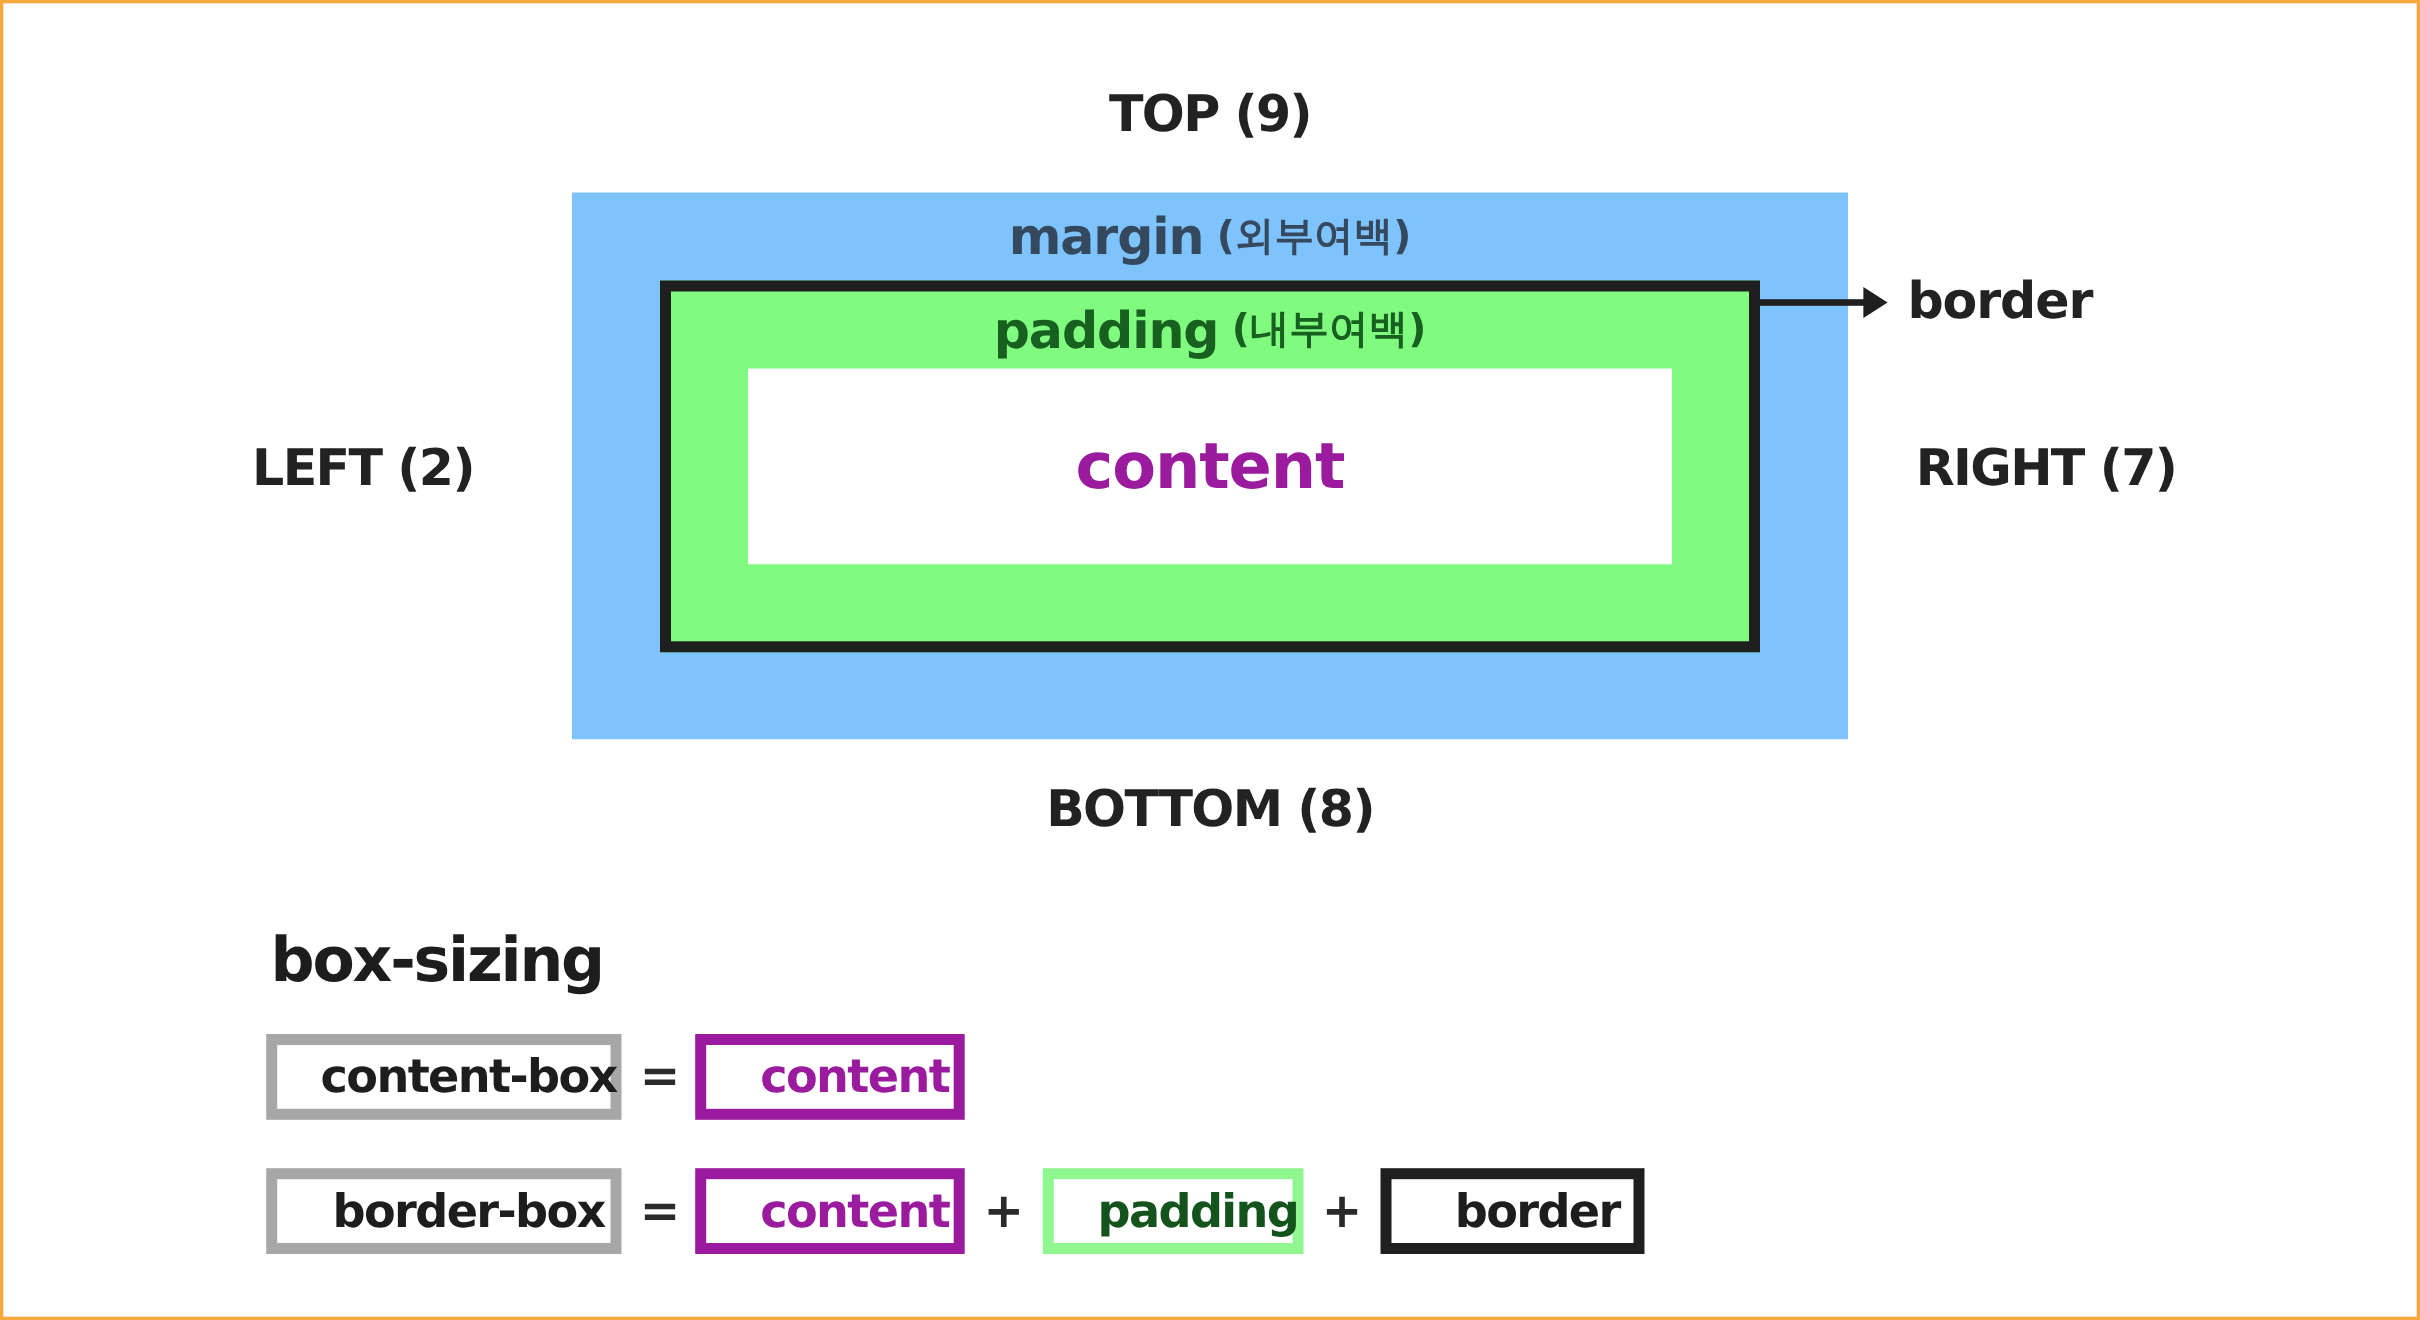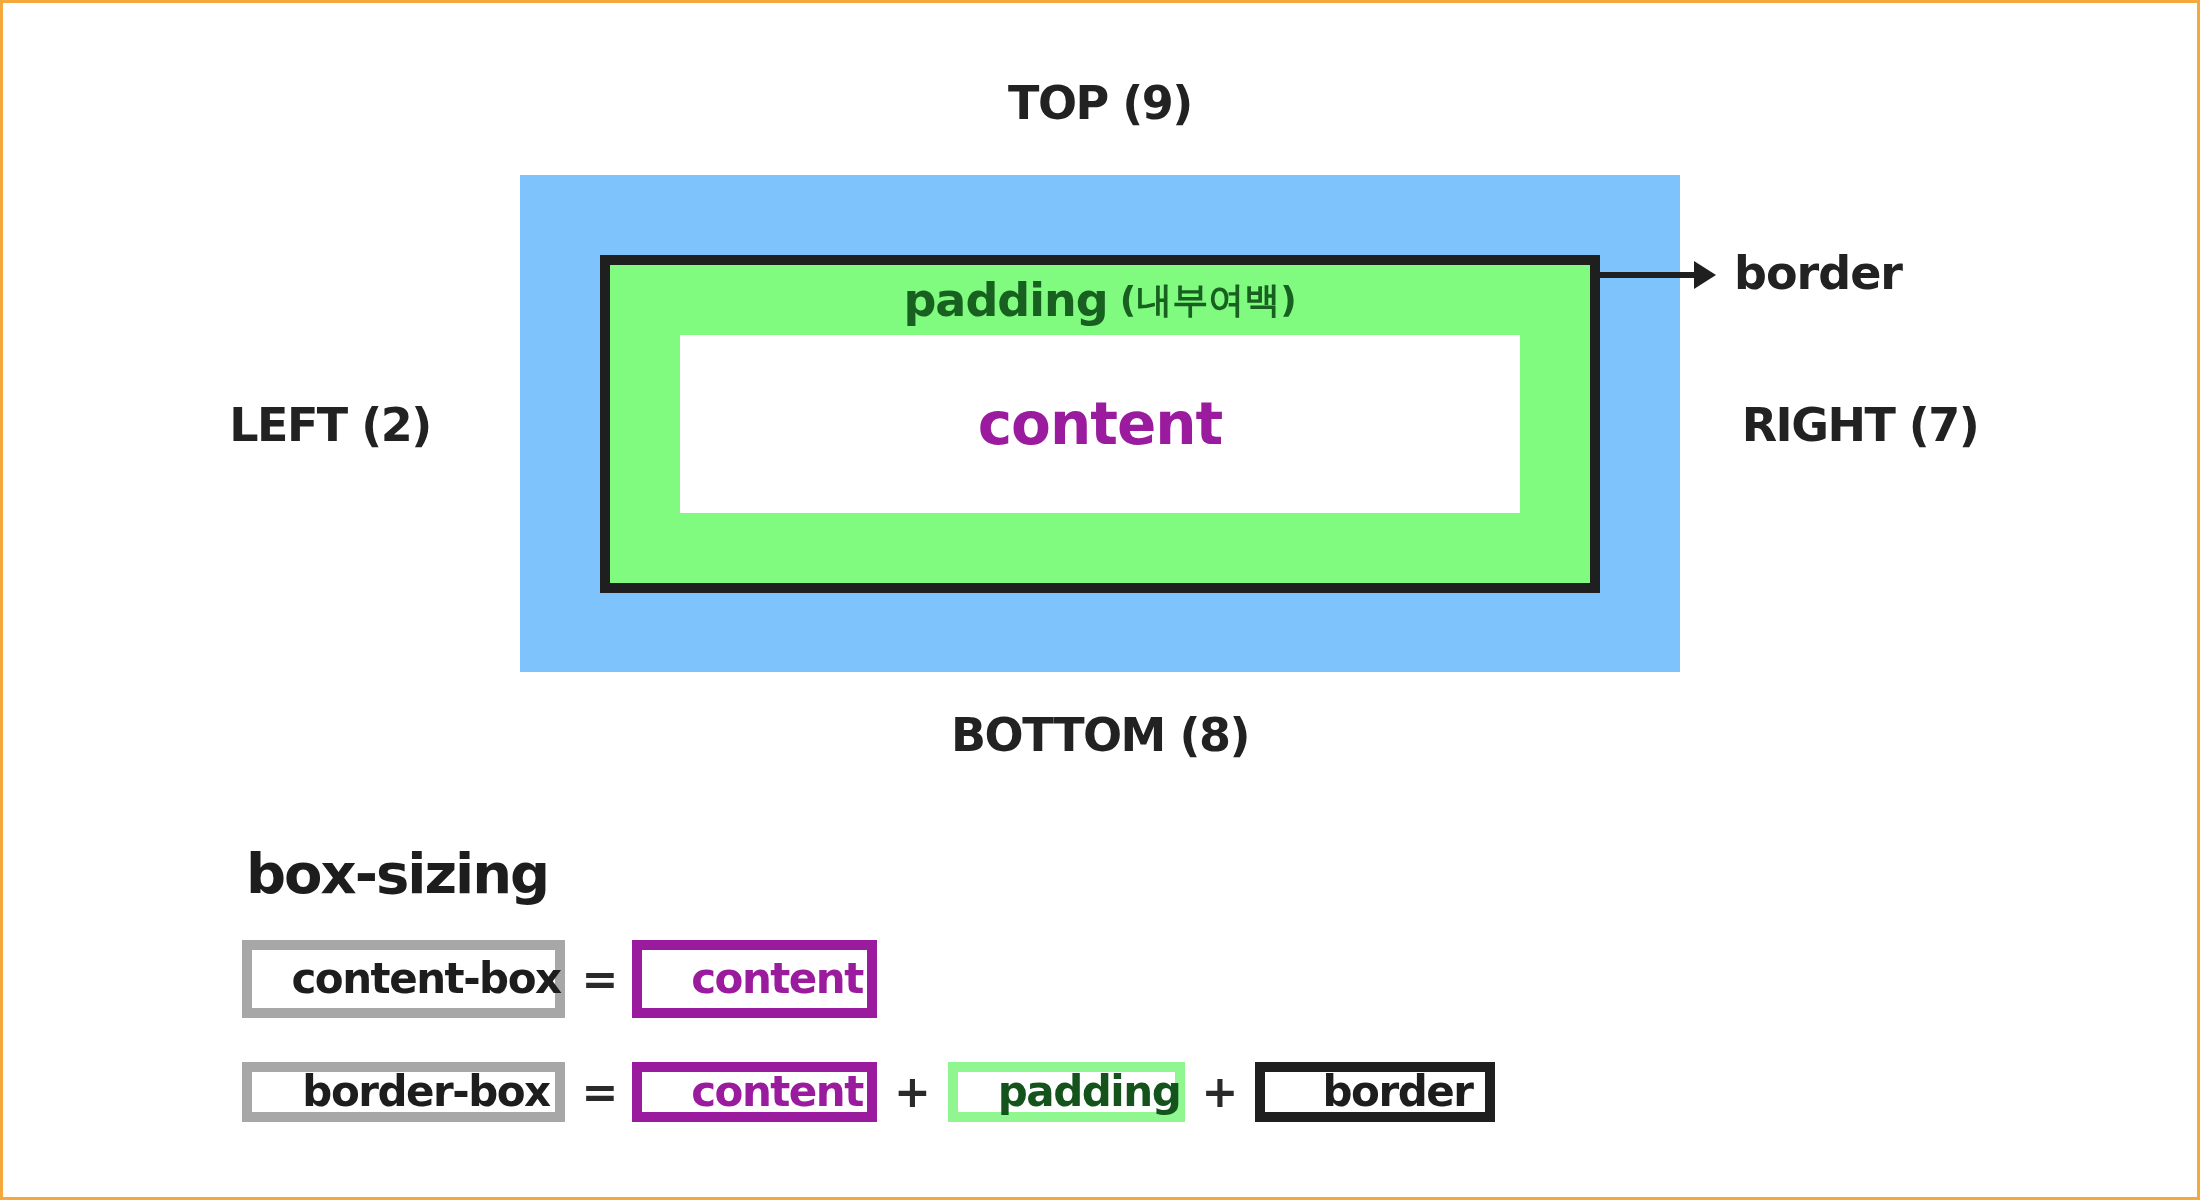--- a/index.html
+++ b/index.html
@@ -48,40 +48,44 @@
     letter-spacing:-1.5px;white-space:nowrap;line-height:1;padding-left:45px;}
   .op{position:absolute;display:flex;align-items:center;justify-content:center;
     font-size:44px;font-weight:700;color:#2a2a2a;line-height:1;}
 
   .gray-term{border:10px solid var(--gray-border);color:#1d1d1d;}
   .purple-term{border:10px solid var(--content-purple);color:var(--content-purple);}
   .green-term{border:10px solid var(--term-green-border);color:var(--term-green-text);}
   .black-term{border:10px solid var(--border-dark);color:#1d1d1d;}
 
   .r1{top:940px;height:78px;}
-  .r2{top:1062px;height:60px;}
+  .r2{top:1062px;height:78px;}
   .pos-left{left:242px;width:323px;}
   .pos-eq{left:565px;width:70px;}
   .pos-content{left:632px;width:245px;}
   .pos-plus1{left:877px;width:71px;}
   .pos-padding{left:948px;width:237px;}
   .pos-plus2{left:1185px;width:70px;}
   .pos-border{left:1255px;width:240px;}
 </style>
 </head>
 <body>
 
 <div class="frame"></div>
 
 <div class="side-label lbl-top">TOP (9)</div>
 <div class="side-label lbl-left">LEFT (2)</div>
 <div class="side-label lbl-right">RIGHT (7)</div>
 <div class="side-label lbl-bottom">BOTTOM (8)</div>
 
 <div class="margin-box">
+  <div class="band-caption margin-caption">
+    <span class="cap-word">margin</span>
+    <span class="cap-paren">(외부여백)</span>
+  </div>
   <div class="border-ring">
     <div class="band-caption padding-caption">
       <span class="cap-word">padding</span>
       <span class="cap-paren">(내부여백)</span>
     </div>
     <div class="content-box">
       <span class="content-text">content</span>
     </div>
   </div>
 </div>

